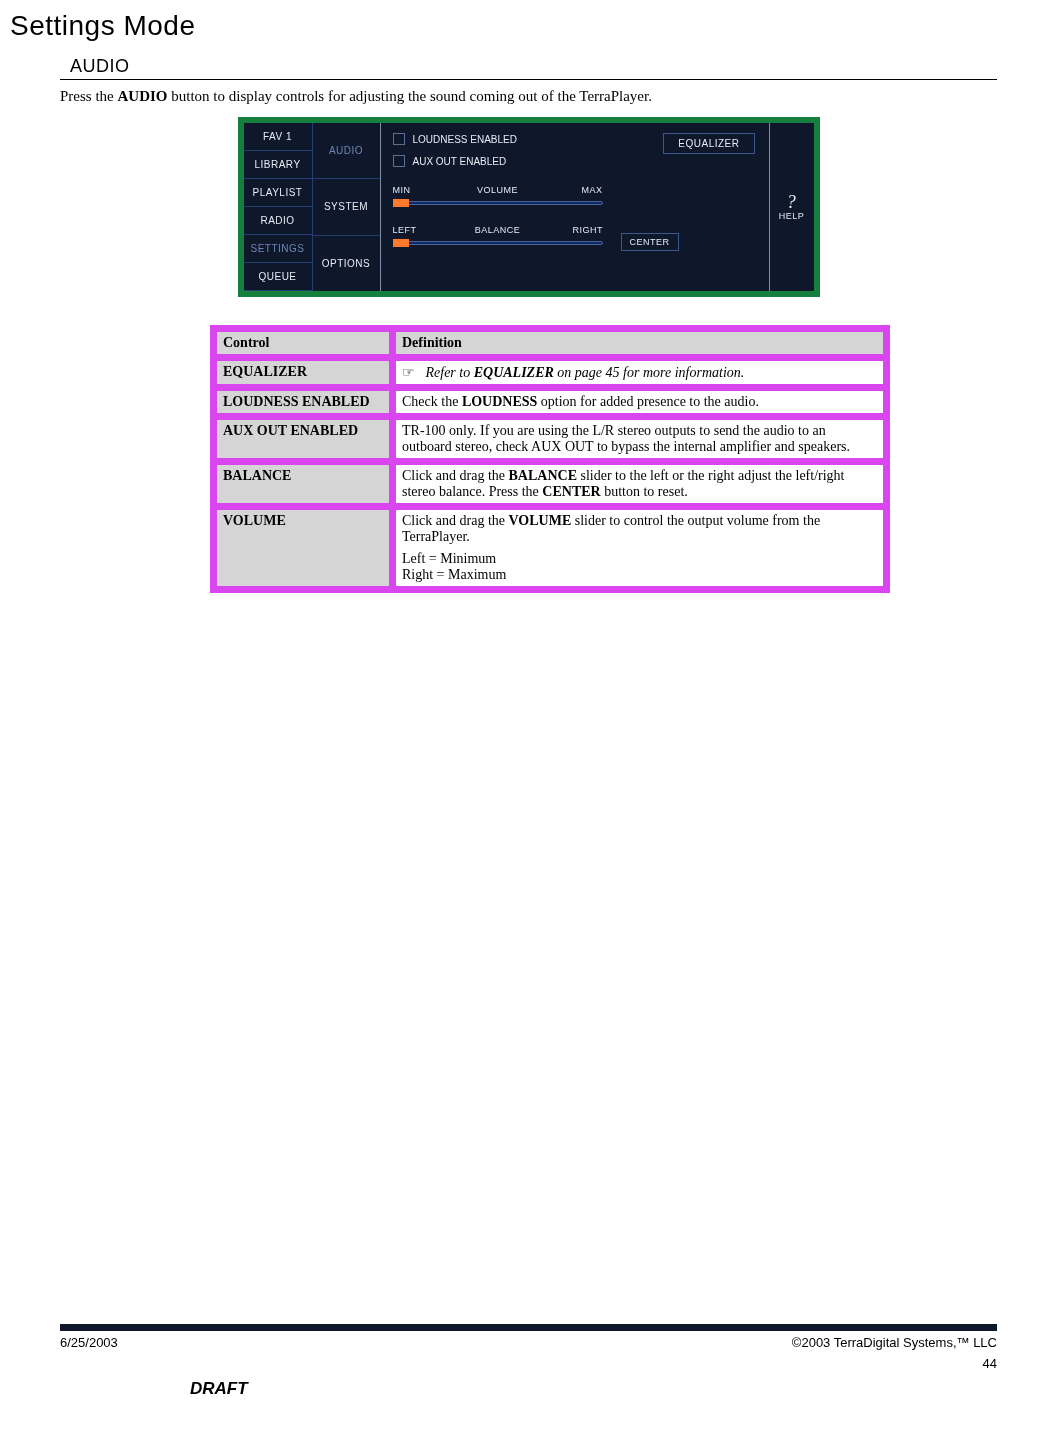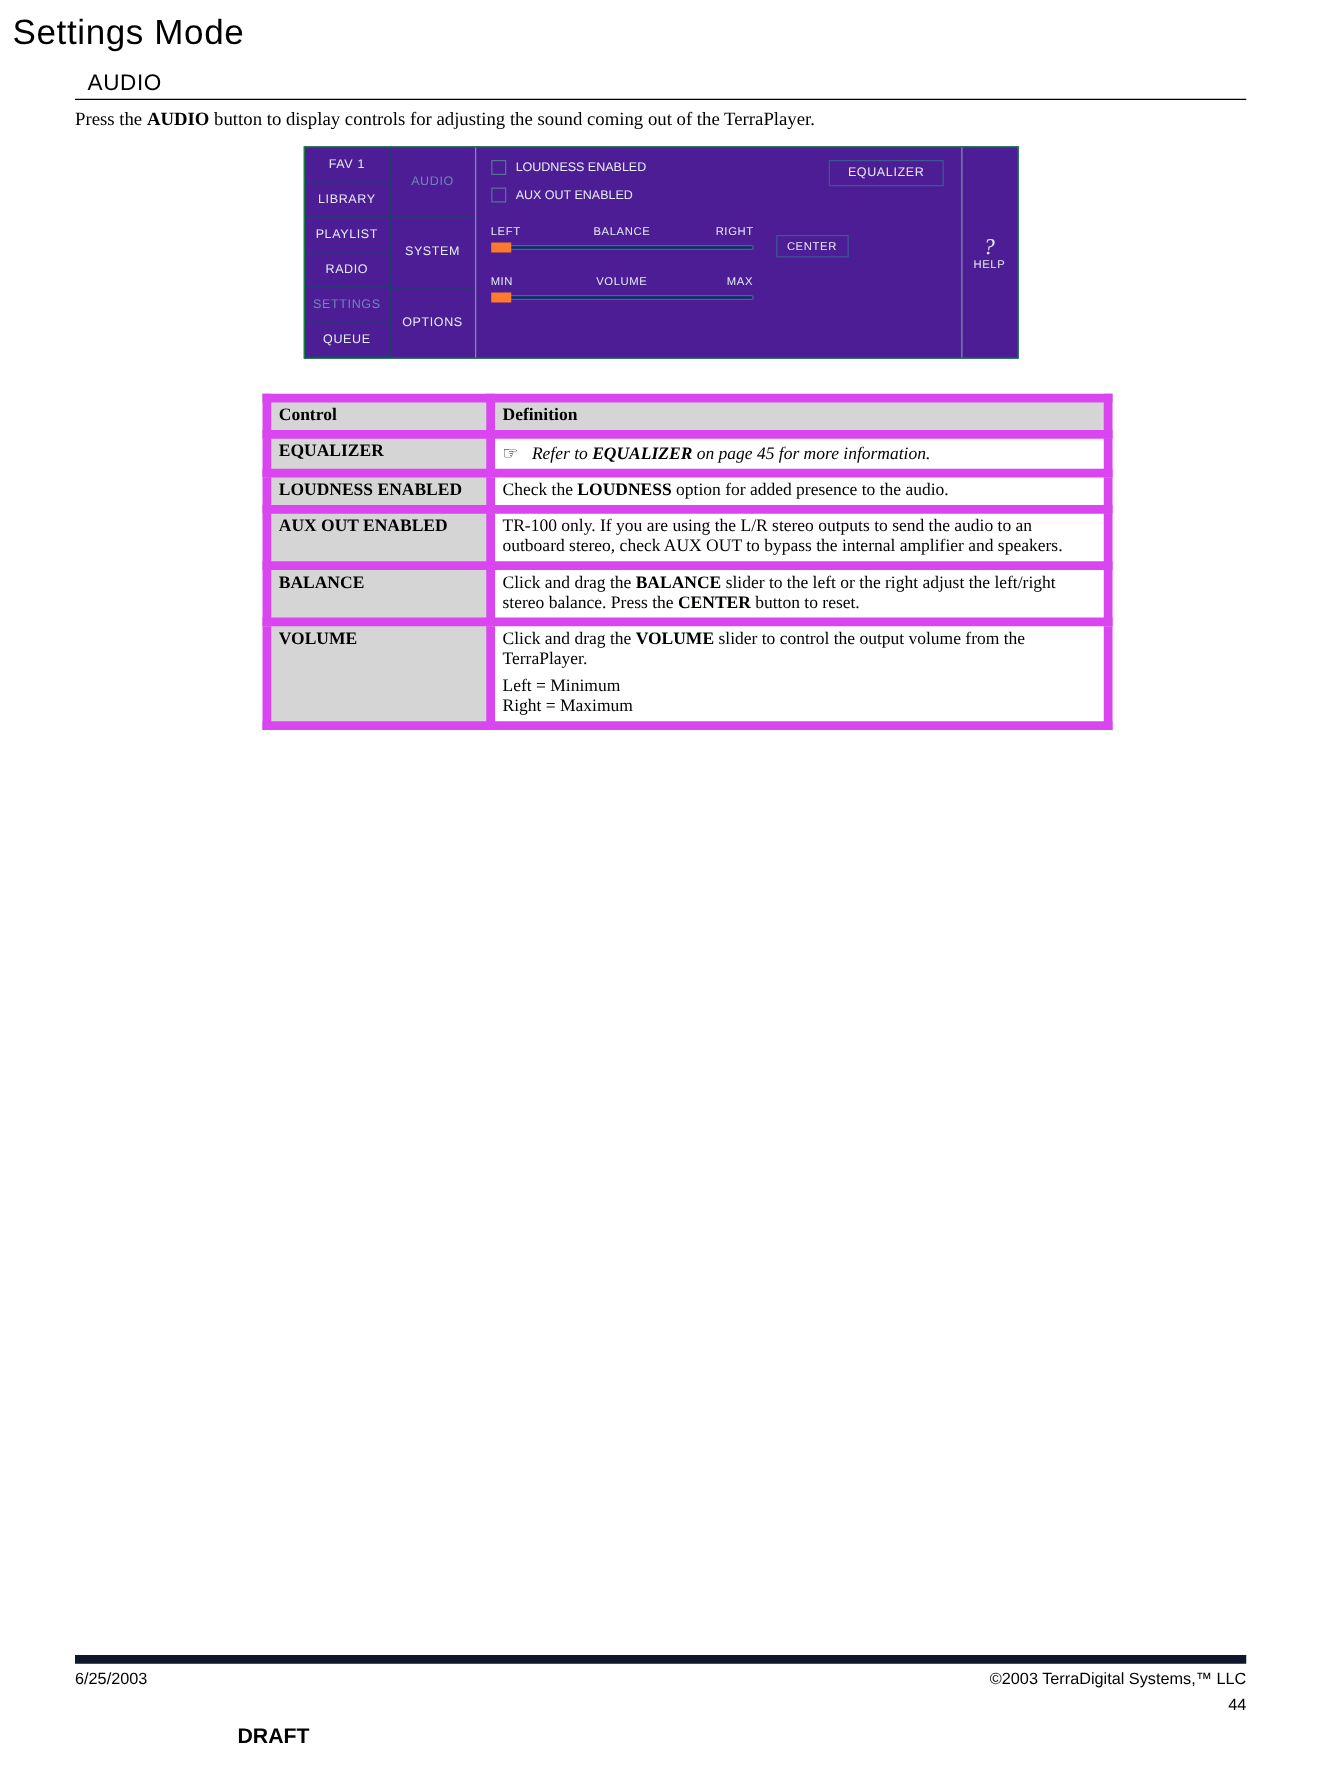--- a/index.html
+++ b/index.html
@@ -6,21 +6,21 @@
   .page{width:1057px;min-height:1429px;margin:0 auto;position:relative;padding:10px 60px 0 60px;box-sizing:border-box}
   .h1{font-family:Impact,"Arial Black",sans-serif;font-weight:400;font-size:28px;letter-spacing:.5px;margin:0 0 14px -50px}
   .body-indent{margin-left:150px;margin-right:40px}
   .intro{margin:0 0 18px}
   .h2wrap{border-bottom:1px solid #000;margin:0 0 8px}
   .h2{font-family:Impact,"Arial Black",sans-serif;font-weight:400;font-size:18px;letter-spacing:.5px;margin:0 0 2px 10px}
   .para{margin:4px 0 12px}
   b{font-weight:700}
 
   
-  .device{width:570px;margin:8px auto 28px;background:#4c1d95;border:1px solid #15803d;display:flex;font-family:Arial,Helvetica,sans-serif;color:#e6ebf4;font-size:10px}
+  .device{width:570px;margin:8px auto 28px;background:#0f172a;border:6px solid #15803d;display:flex;font-family:Arial,Helvetica,sans-serif;color:#e6ebf4;font-size:10px}
   .navcol{width:69px;display:flex;flex-direction:column}
   .navbtn{height:27px;display:flex;align-items:center;justify-content:center;border-bottom:1px solid #233e72;border-right:1px solid #233e72;letter-spacing:.5px}
   .navbtn.sel{color:#6f86b8}
   .tabcol{width:67px;display:flex;flex-direction:column;border-right:1px solid #7e8ea8}
   .tabbtn{flex:1;display:flex;align-items:center;justify-content:center;border-bottom:1px solid #233e72;letter-spacing:.5px}
   .tabbtn.sel{color:#6f86b8}
   .tabbtn:last-child{border-bottom:none}
   .main{flex:1;padding:10px 12px 12px;position:relative}
   .row{display:flex;align-items:center;margin-bottom:10px}
   .cb{width:10px;height:10px;border:1px solid #5a6f97;margin-right:8px}
@@ -42,21 +42,21 @@
   table.def th,table.def td{border:7px solid #d946ef;padding:3px 6px;vertical-align:top;text-align:left}
   table.def th{background:#d5d5d5;font-weight:700}
   table.def td.ctl{background:#d5d5d5;font-weight:700;width:160px}
   .refcell{font-style:italic}
   .hand{font-style:normal;display:inline-block;width:20px}
   .gap{height:6px}
 
   .footer{position:absolute;left:60px;right:60px;bottom:30px;font-family:Arial,Helvetica,sans-serif;font-size:13px}
   .ftop{display:flex;justify-content:space-between;border-top:7px solid #0f172a;padding-top:4px}
   .pg{text-align:right;margin-top:6px}
-  .draft{font-weight:700;font-size:17px;margin:8px 0 0 130px}
+  .draft{font-weight:700;font-style:italic;font-size:17px;margin:8px 0 0 130px}
 </style>
 </head>
 <body>
 
 <div class="page">
 
   <div class="h1">Settings Mode</div>
 
 
   <div class="h2wrap">
@@ -85,43 +85,43 @@
       <div class="eqbtn">EQUALIZER</div>
       <div class="row">
         <div class="cb"></div>
         <span>LOUDNESS ENABLED</span>
       </div>
       <div class="row">
         <div class="cb"></div>
         <span>AUX OUT ENABLED</span>
       </div>
 
+      <div class="slgrp">
+        <div class="sllabels">
+          <span class="side">MIN</span>
+          <span class="mid">VOLUME</span>
+          <span class="side r">MAX</span>
+        </div>
+        <div class="slider">
+          <div class="track"></div>
+          <div class="thumb" style="left:0"></div>
+        </div>
+      </div>
+
       <div class="slgrp" style="position:relative">
         <div class="sllabels">
           <span class="side">LEFT</span>
           <span class="mid">BALANCE</span>
           <span class="side r">RIGHT</span>
         </div>
         <div class="slider">
           <div class="track"></div>
           <div class="thumb" style="left:0"></div>
         </div>
         <div class="cbtn" style="top:8px;left:228px">CENTER</div>
-      </div>
-
-      <div class="slgrp">
-        <div class="sllabels">
-          <span class="side">MIN</span>
-          <span class="mid">VOLUME</span>
-          <span class="side r">MAX</span>
-        </div>
-        <div class="slider">
-          <div class="track"></div>
-          <div class="thumb" style="left:0"></div>
-        </div>
       </div>
     </div>
     <div class="helpcol">
       <span class="qmark">?</span>
       <span>HELP</span>
     </div>
   </div>
 
   <table class="def">
     <tbody>

